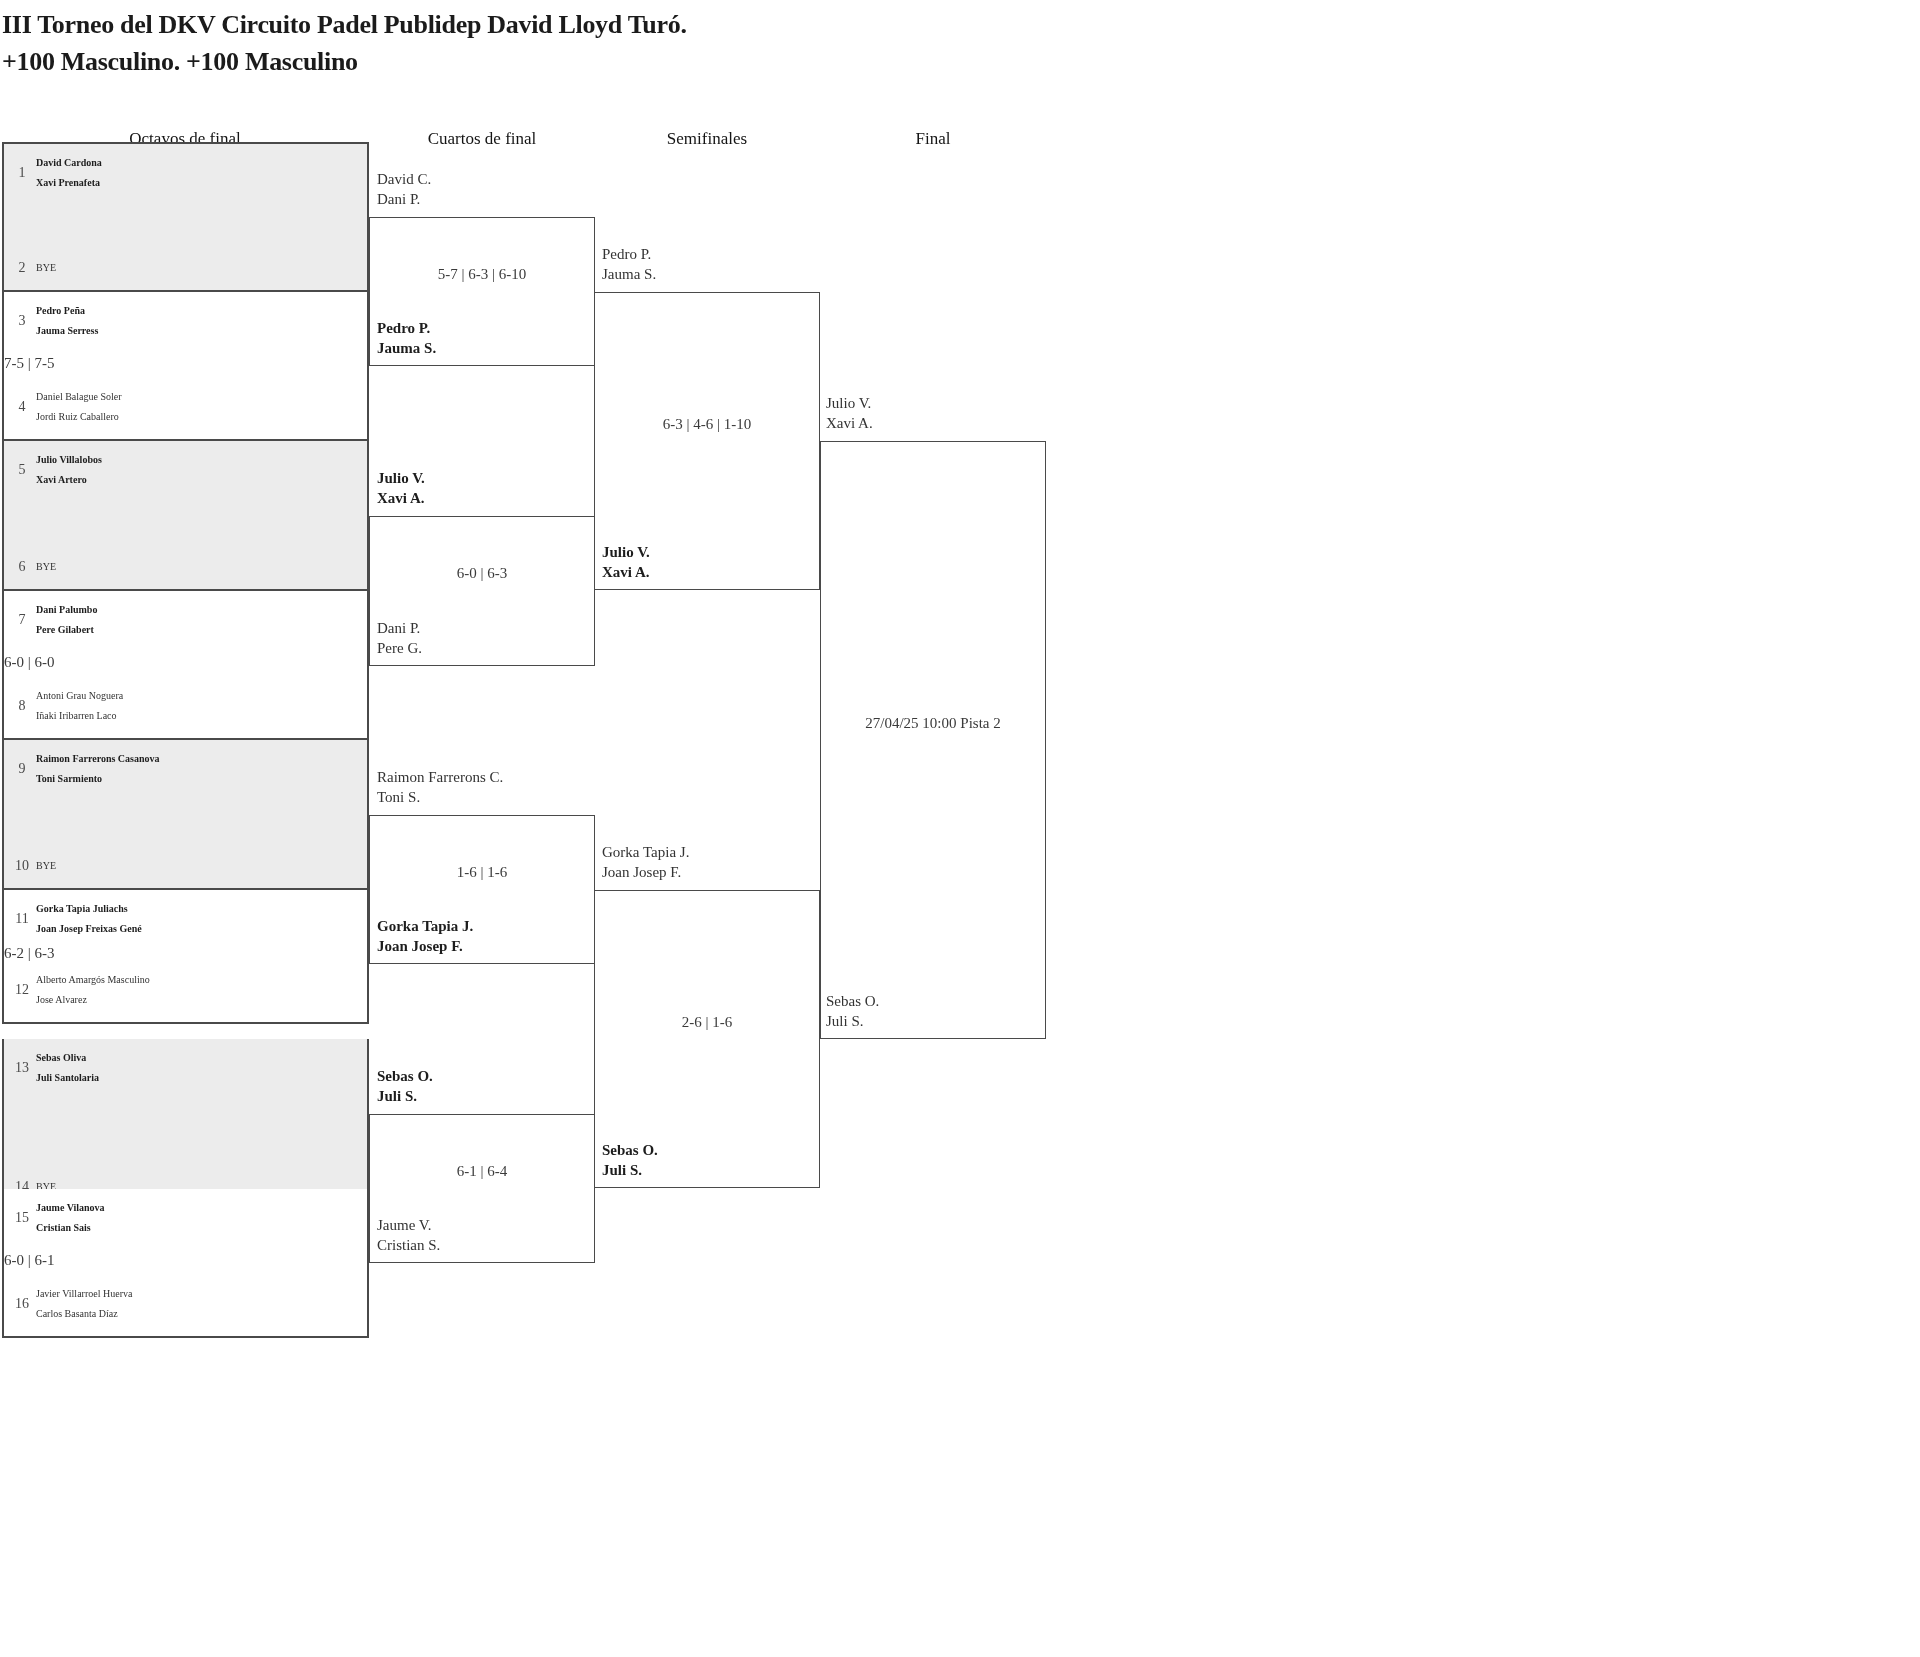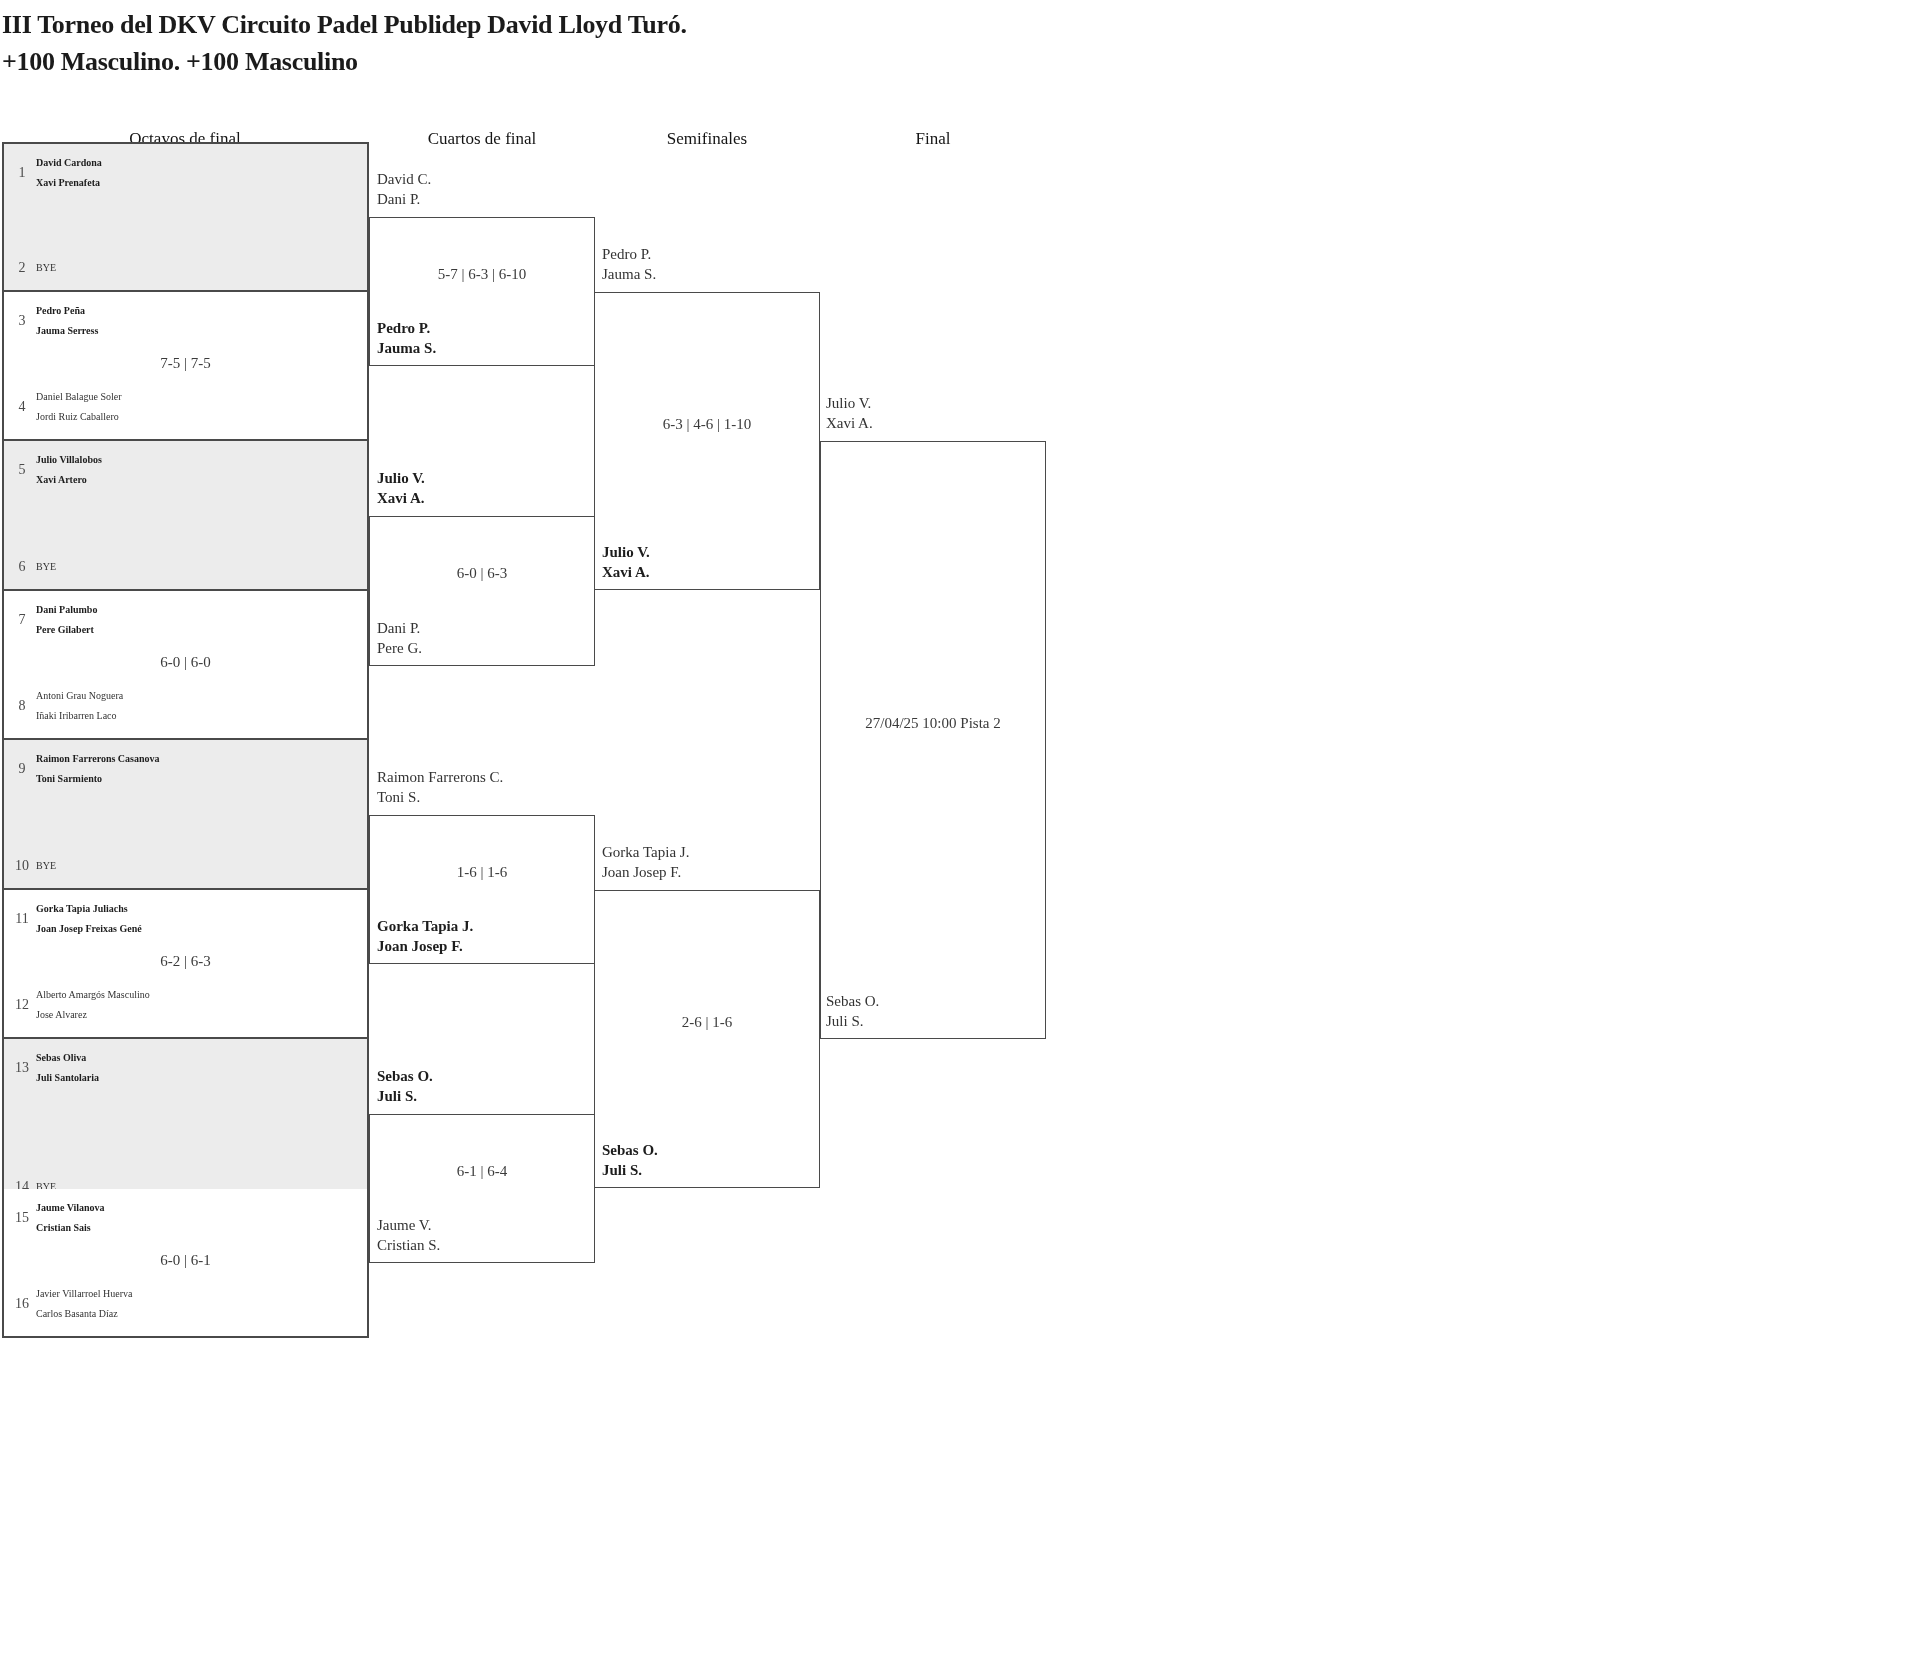--- a/index.html
+++ b/index.html
@@ -16,21 +16,21 @@
   .mbox.first{border-top:2px solid #4a4a4a;}
   .mbox.bye{background:#ececec;}
   .team{position:absolute;left:7px;display:flex;}
   .team.t1{top:9px;}
   .team.t2{bottom:12px;}
   .seed{width:22px;flex:0 0 22px;text-align:center;font-size:14px;color:#4a4a4a;align-self:center;line-height:18px;}
   .names{margin-left:3px;font-size:10px;line-height:20px;color:#333;}
   .names span{display:block;white-space:nowrap;}
   .names span:empty{display:none;}
   .w .names, .adv.w{font-weight:700;color:#1d1d1d;}
-  .rscore{position:absolute;left:0;right:0;top:calc(50% - 13px);text-align:center;
+  .rscore{position:absolute;left:0;right:0;top:calc(50% - 13px);
     font-size:15px;line-height:20px;color:#3a3a3a;}
   
   .obox{position:absolute;box-sizing:border-box;border:1.5px solid #4a4a4a;background:transparent;}
   
   .adv{position:absolute;font-size:15px;line-height:20px;color:#333;}
   .adv span{display:block;white-space:nowrap;}
   .fscore{position:absolute;width:226px;text-align:center;font-size:15px;line-height:20px;color:#3a3a3a;white-space:nowrap;margin-top:21px;}
 </style>
 </head>
 <body>
@@ -124,21 +124,21 @@
         </span>
     </div>
     <div class="team t2">
       <span class="seed">10</span>
       <span class="names">
           <span>BYE</span>
         </span>
     </div>
   </div>
 
-  <div class="mbox" style="top:890px;height:149px">
+  <div class="mbox" style="top:890px;height:134px">
     <div class="team t1 w">
       <span class="seed">11</span>
       <span class="names">
           <span>Gorka Tapia Juliachs</span>
           <span>Joan Josep Freixas Gené</span>
         </span>
     </div>
     <div class="rscore">6-2 | 6-3</div>
     <div class="team t2">
       <span class="seed">12</span>

